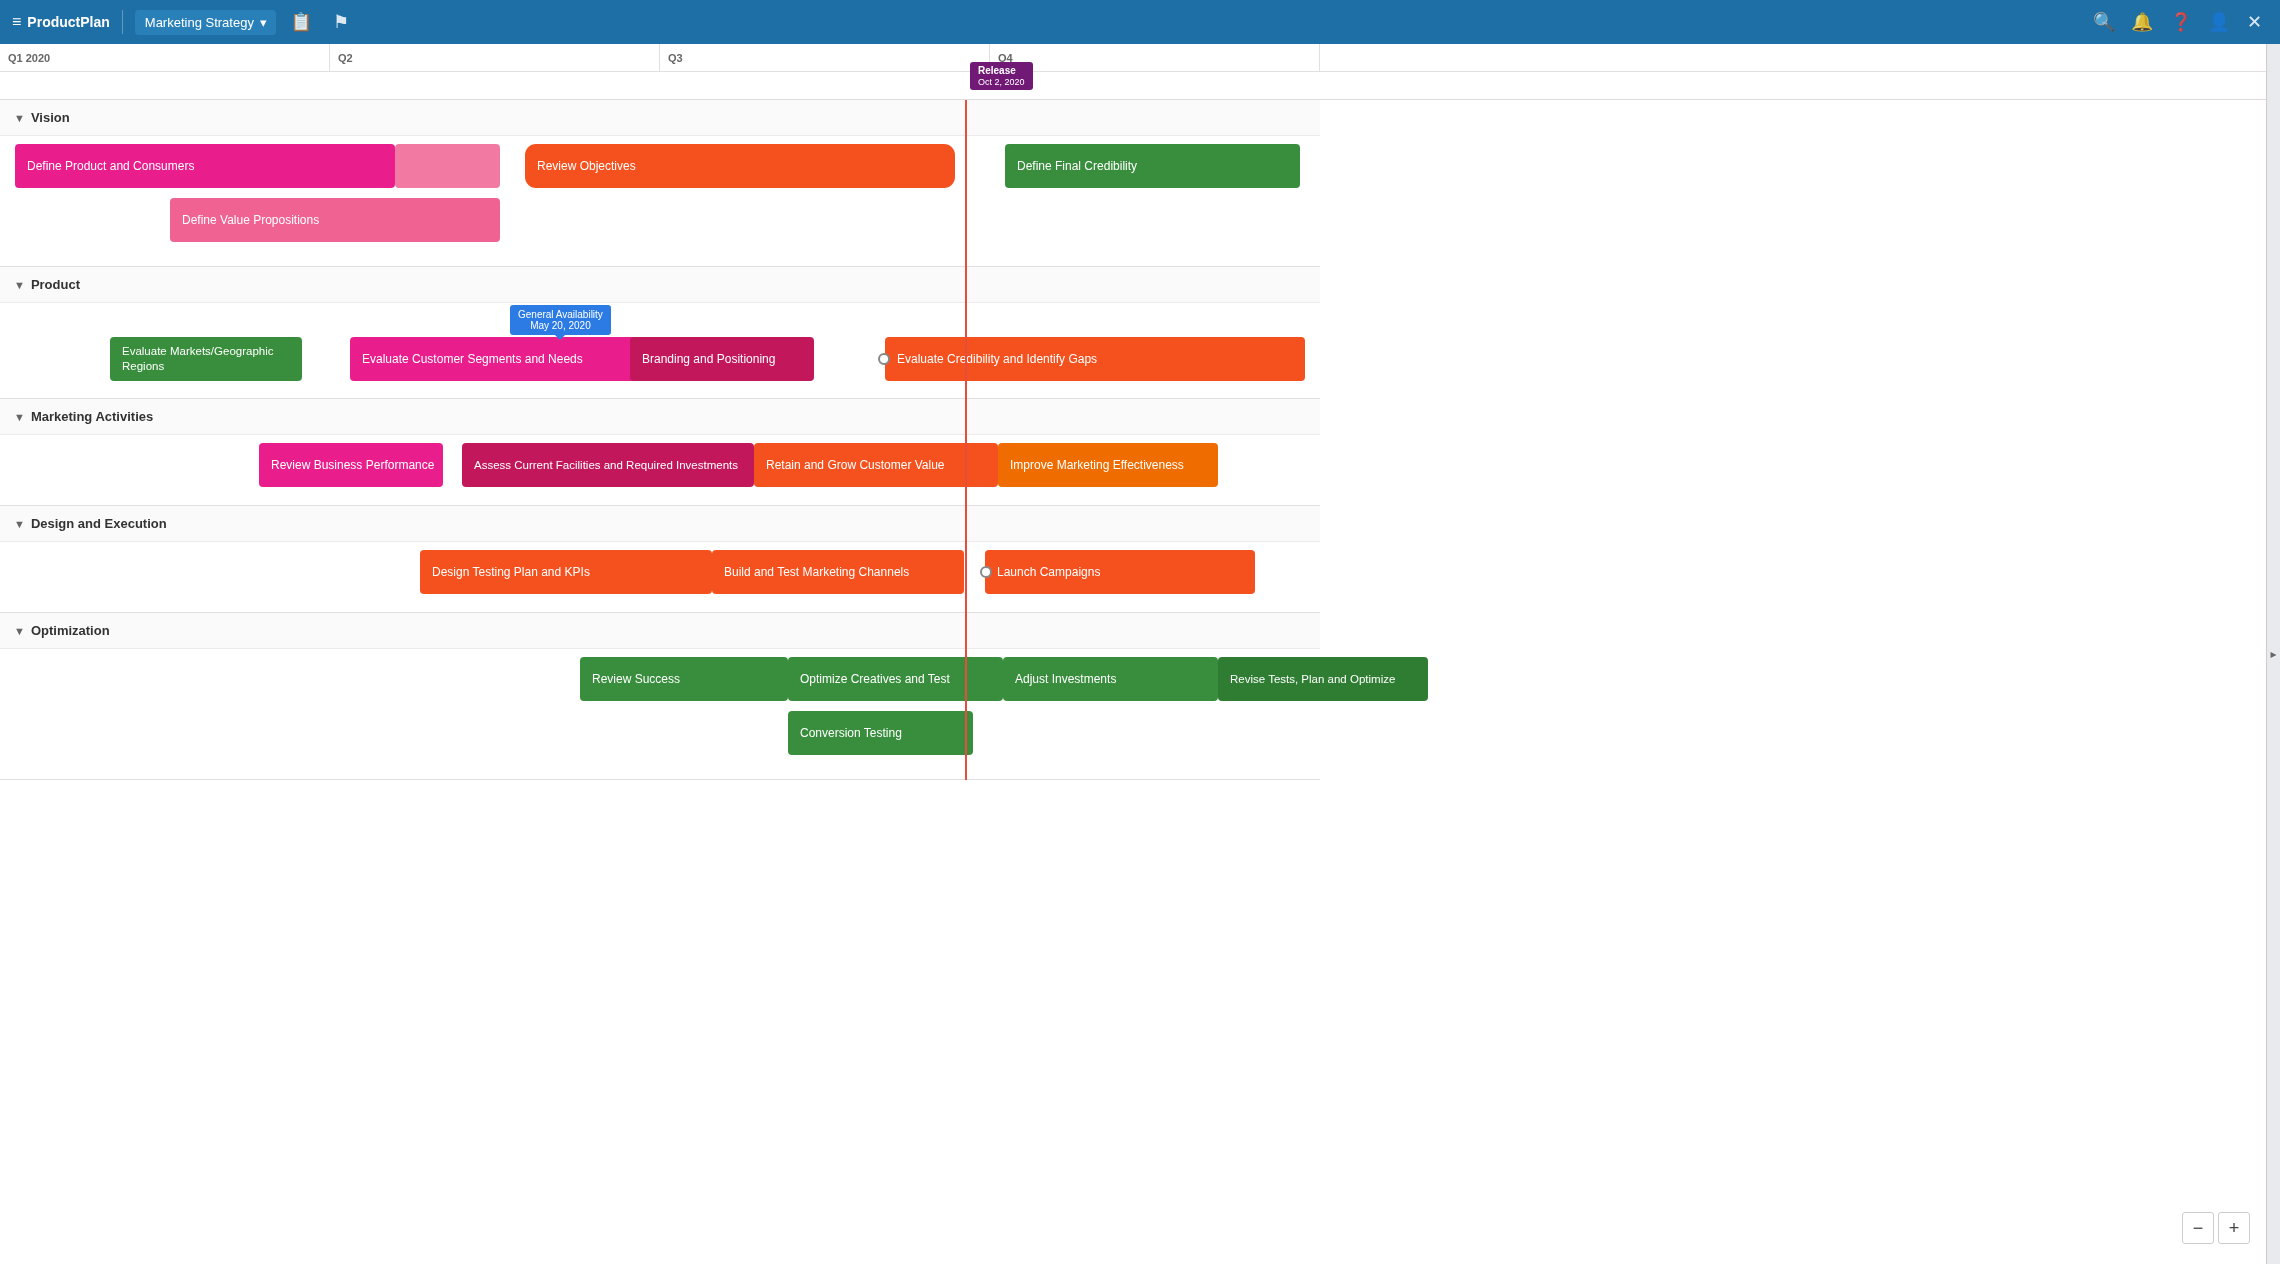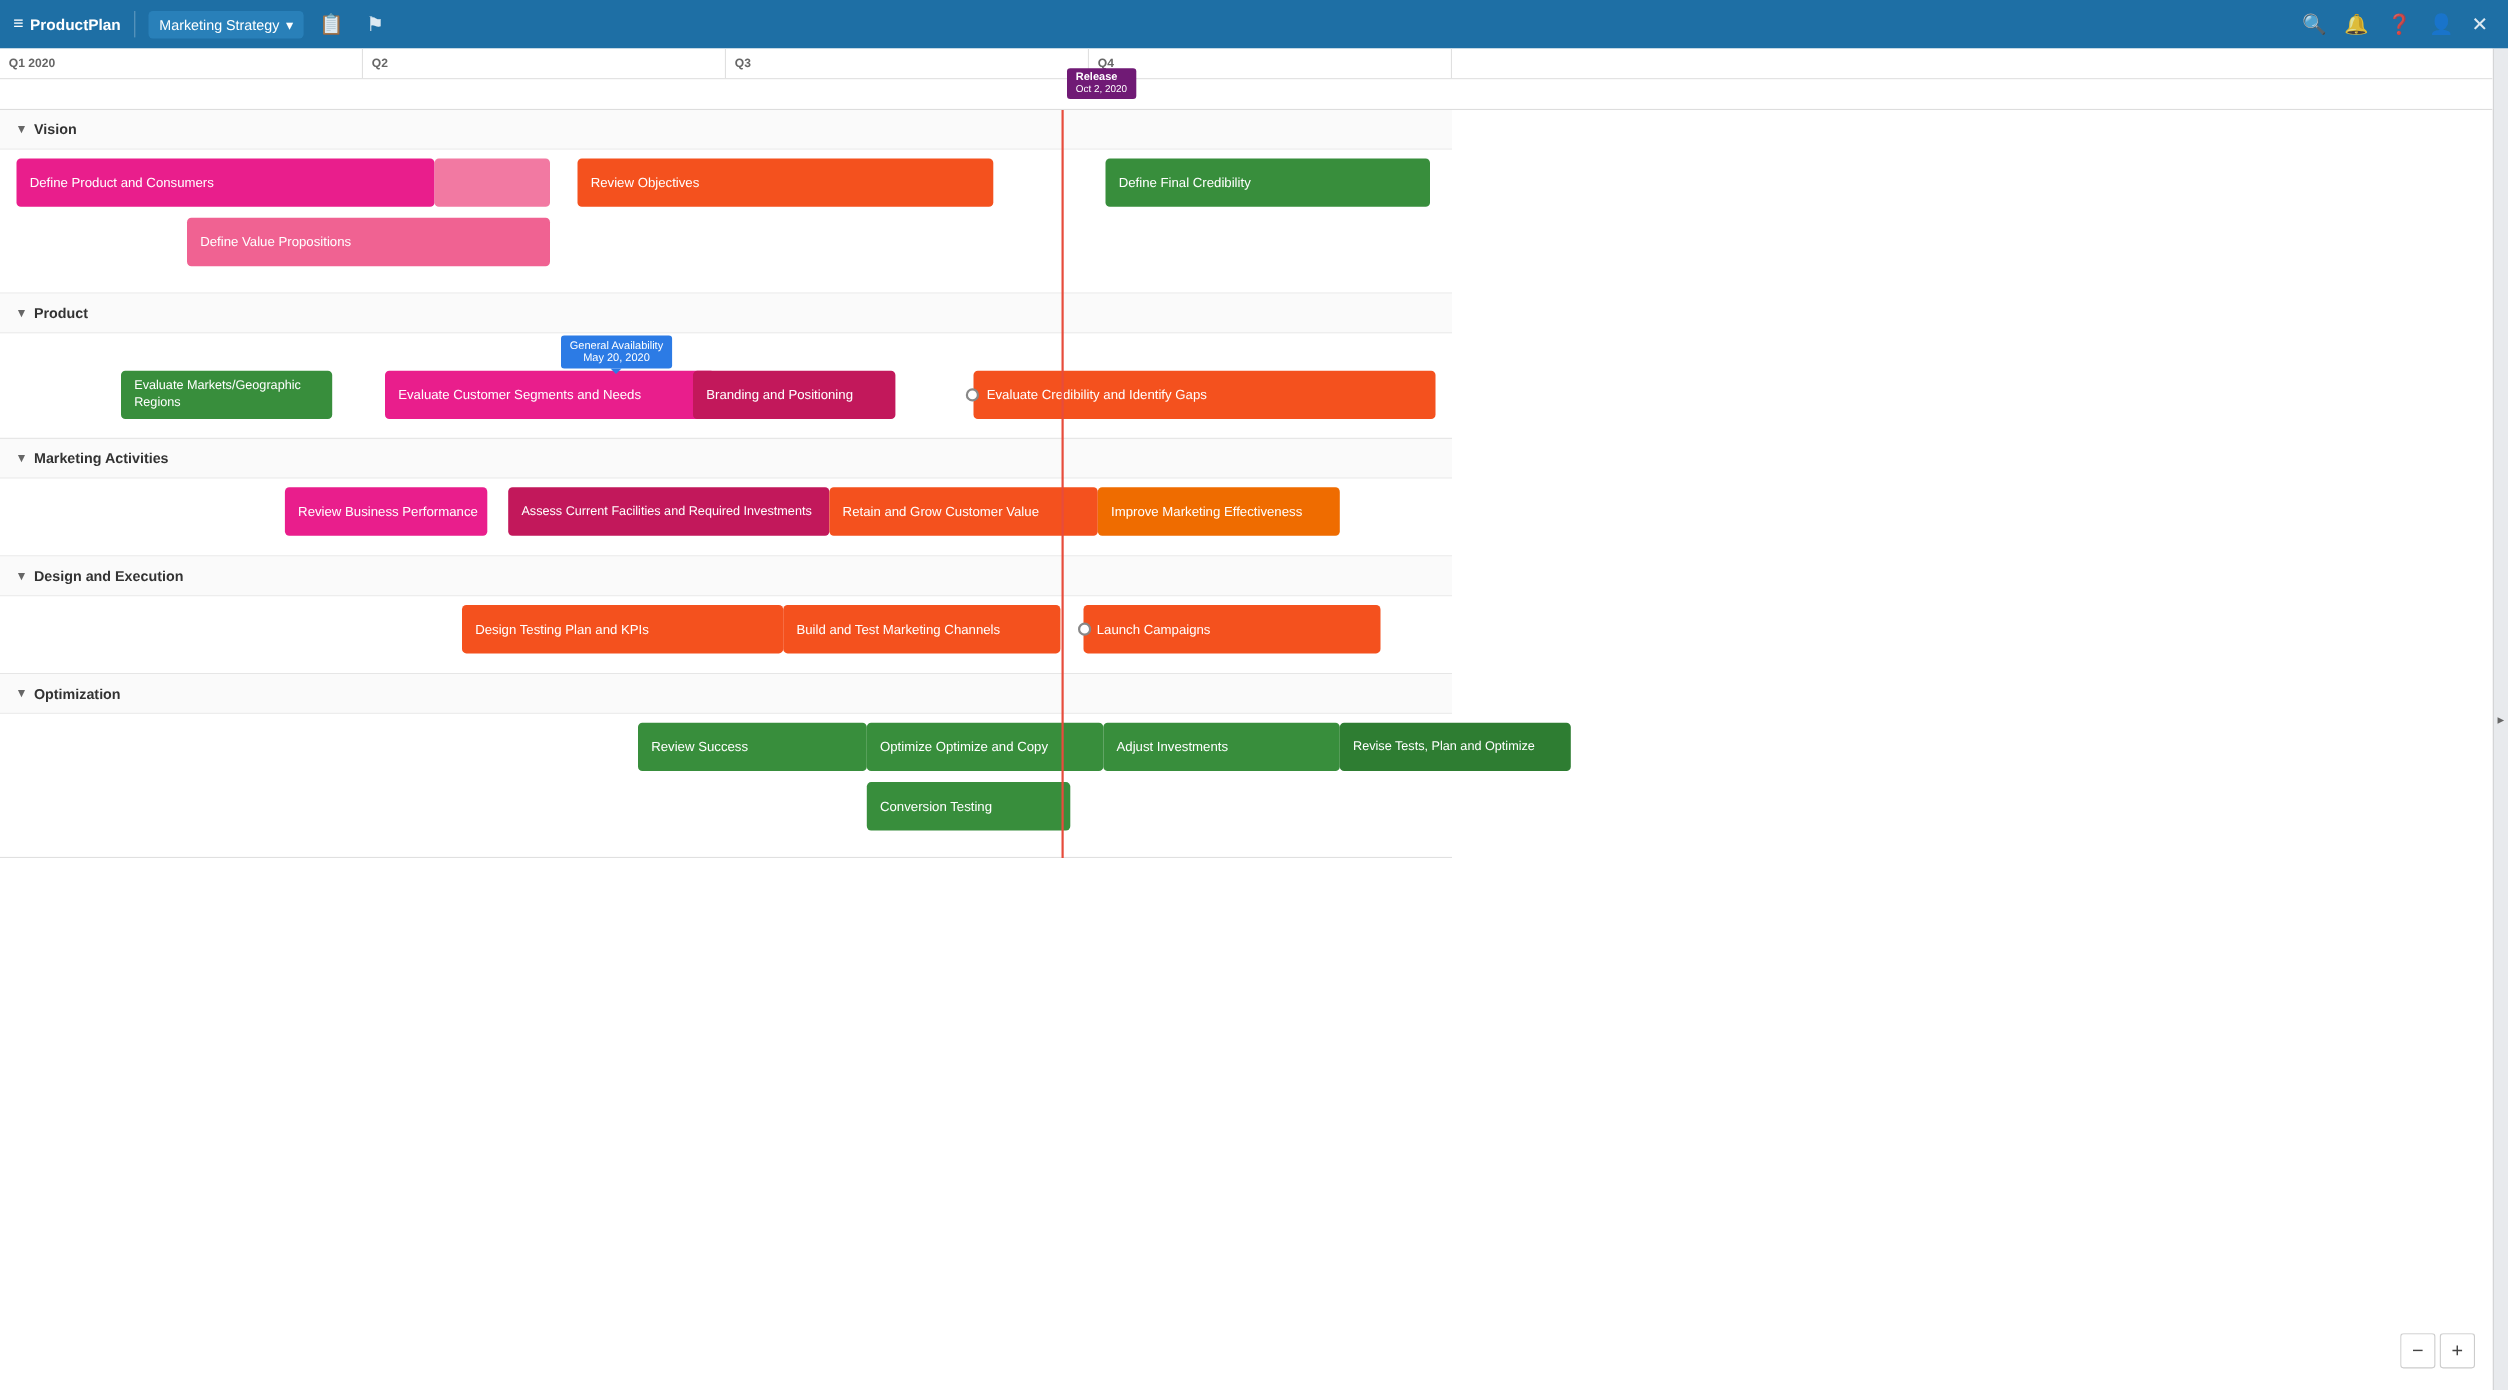--- a/index.html
+++ b/index.html
@@ -296,21 +296,21 @@
           <span>Vision</span>
         </div>
         <div class="section-bars vision-bars">
 
           <div class="bar c-pink" style="left:15px; width:380px; top:8px;">
             <span>Define Product and Consumers</span>
           </div>
 
           <div class="bar c-pink-light" style="left:395px; width:105px; top:8px; opacity:0.85;"></div>
 
-          <div class="bar c-orange" style="left:525px; width:378px; top:8px;">
+          <div class="bar c-orange" style="left:525px; width:430px; top:8px;border-radius:11px;">
             <span>Review Objectives</span>
           </div>
           <div class="bar c-green" style="left:1005px; width:295px; top:8px;">
             <span>Define Final Credibility</span>
           </div>
 
           <div class="bar c-pink-light" style="left:170px; width:330px; top:62px;text-align:right;">
             <span>Define Value Propositions</span>
           </div>
         </div>
@@ -390,21 +390,21 @@
         <div class="section-header">
           <span class="caret">▼</span>
           <span>Optimization</span>
         </div>
         <div class="section-bars optimization-bars">
 
           <div class="bar c-green" style="left:580px; width:208px; top:8px;">
             <span>Review Success</span>
           </div>
           <div class="bar c-green" style="left:788px; width:215px; top:8px;">
-            <span>Optimize Optimize and Copy</span>
+            <span>Optimize Creatives and Test</span>
           </div>
           <div class="bar c-green" style="left:1003px; width:215px; top:8px;">
             <span>Adjust Investments</span>
           </div>
           <div class="bar c-green2 multiline" style="left:1218px; width:210px; top:8px;">
             <span>Revise Tests, Plan and Optimize</span>
           </div>
 
           <div class="bar c-green" style="left:788px; width:185px; top:62px;">
             <span>Conversion Testing</span>

